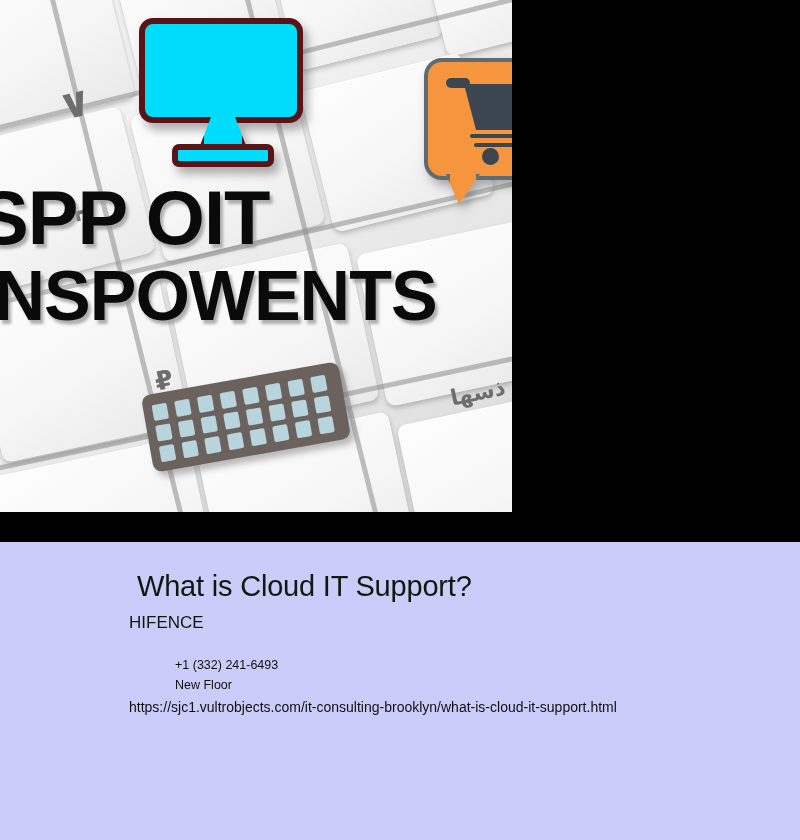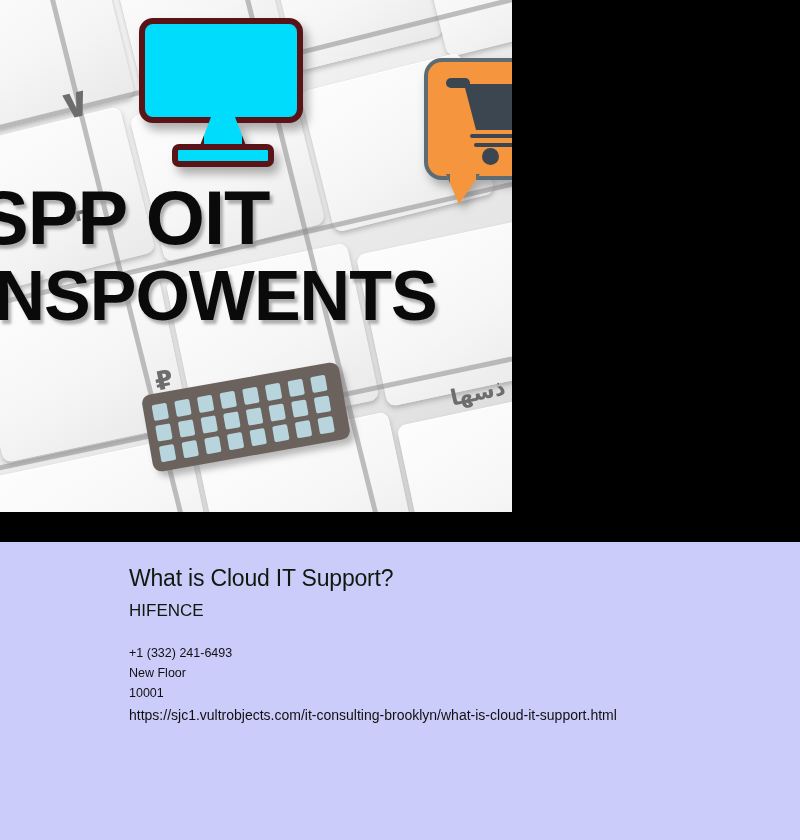--- a/index.html
+++ b/index.html
@@ -247,36 +247,37 @@
   }
 
   
   .info {
     position: absolute;
     left: 129px;
     top: 560px;
     width: 640px;
   }
   .page-title {
-    margin: 0;
-    font-size: 23px;
+    margin: 8px;
+    font-size: 29px;
     font-weight: 400;
     line-height: 36px;
     color: #0d1a0d;
     letter-spacing: -0.2px;
   }
   .brand {
     margin: 4px 0 0 0;
     font-size: 17px;
     font-weight: 400;
     line-height: 22px;
     color: #0d1a0d;
   }
   .contact {
     margin-top: 21px;
+    margin-left: 46px;
   }
   .contact-line {
     font-size: 12.5px;
     line-height: 20px;
     color: #101010;
   }
   .source-url {
     margin-top: 5px;
     font-size: 14px;
     line-height: 15px;
@@ -380,19 +381,18 @@
     </div>
   </div>
 
   <div class="info">
     <h1 class="page-title">What is Cloud IT Support?</h1>
     <div class="brand">HIFENCE</div>
 
     <div class="contact">
       <div class="contact-line">+1 (332) 241-6493</div>
       <div class="contact-line">New Floor</div>
-      <div class="contact-line">10001</div>
     </div>
 
     <div class="source-url">https://sjc1.vultrobjects.com/it-consulting-brooklyn/what-is-cloud-it-support.html</div>
   </div>
 
 </div>
 
 </body></html>

